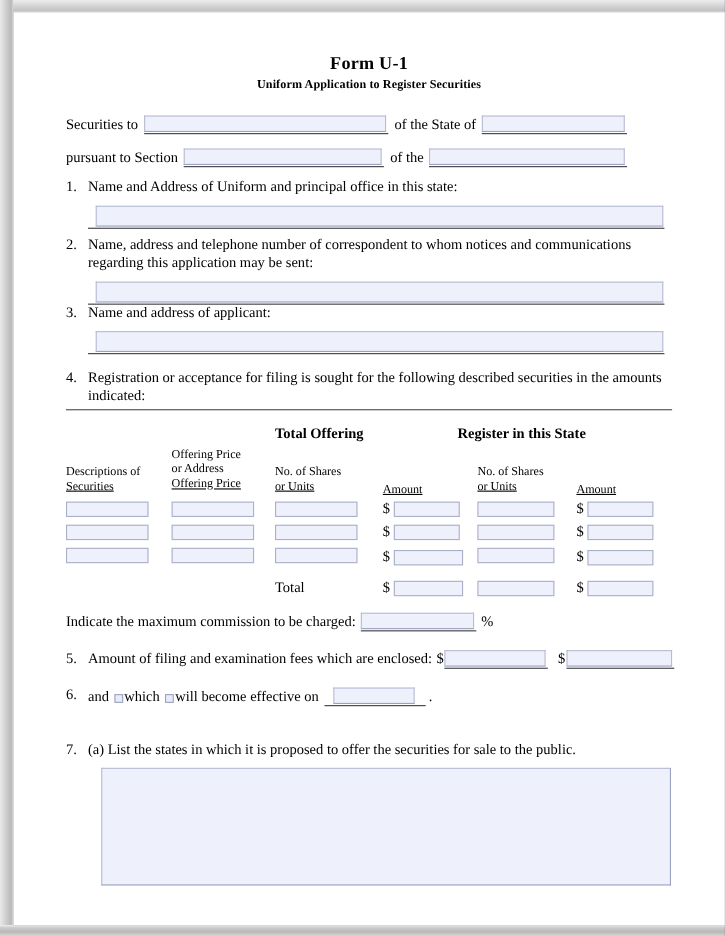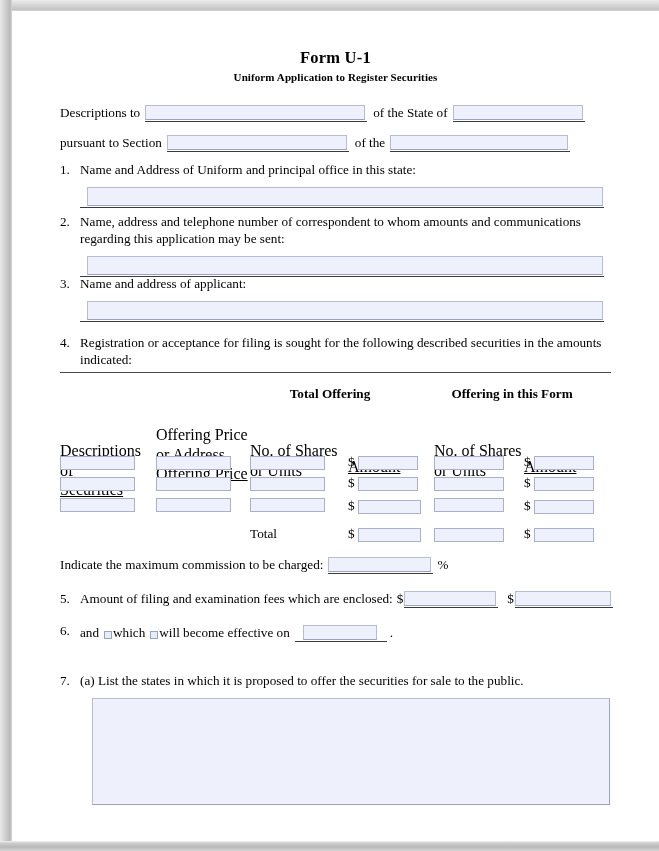--- a/index.html
+++ b/index.html
@@ -84,23 +84,23 @@
     background: #eef0fc;
     border: 1px solid #b6bcd2;
     border-bottom-color: #9aa2bd;
   }
   .wide-underline { border-bottom: 1px solid #3b3b3b; }
 
   
   .tbl { position:absolute; left:0; top:325px; width:551px; }
   .hr  { border:0; border-top:1px solid #4a4a4a; margin:0; }
 
-  .grp-head { font-weight:bold; font-size:13.2px; text-align:center; }
-
-  .colhdr { font-size:16px; line-height:1.22;margin-top:18px; }
+  .grp-head { font-weight:bold; font-size:13.2px; }
+
+  .colhdr { font-size:11px; line-height:1.22; }
   .colhdr u { text-decoration: underline; text-underline-offset: 1px; }
 
   .cell-in {
     display:block;
     height:14px;
     background:#eef0fc;
     border:1px solid #aab0c8;
   }
   .dollar { font-size:13.2px; padding-right:2px; }
 
@@ -132,21 +132,21 @@
   <div class="shadow-bottom"></div>
 
   <div class="page">
     <div class="content">
 
       <div class="title">Form U-1</div>
       <div class="title2">Uniform Application to Register Securities</div>
 
       <div class="row-app">
         <div style="display:flex; align-items:flex-end;">
-          <span class="lbl">Descriptions to</span>
+          <span class="lbl">Securities to</span>
           <span class="ubox" style="width:222px; margin-left:5px;">
             <span class="fld" style="width:220px; top:0;"></span>
           </span>
           <span class="lbl" style="margin-left:6px;">of the State of</span>
           <span class="ubox" style="width:132px; margin-left:5px;">
             <span class="fld" style="width:130px; top:0;"></span>
           </span>
         </div>
       </div>
 
@@ -169,21 +169,21 @@
           <div>Name and Address of Uniform and principal office in this state:</div>
           <div class="wide-underline" style="margin-top:9px; width:524px; padding-bottom:1px;">
             <div class="wide-fld" style="width:516px; margin-left:7px;"></div>
           </div>
         </div>
       </div>
 
       <div class="item" style="left:0; top:166px; width:551px;">
         <div class="num">2.</div>
         <div class="body-t">
-          <div style="width:518px;">Name, address and telephone number of correspondent to whom amounts and communications regarding this application may be sent:</div>
+          <div style="width:518px;">Name, address and telephone number of correspondent to whom notices and communications regarding this application may be sent:</div>
           <div class="wide-underline" style="margin-top:9px; width:524px; padding-bottom:1px;">
             <div class="wide-fld" style="width:516px; margin-left:7px;"></div>
           </div>
         </div>
       </div>
 
       <div class="item" style="left:0; top:228px; width:551px;">
         <div class="num">3.</div>
         <div class="body-t">
           <div>Name and address of applicant:</div>
@@ -196,21 +196,21 @@
       <div class="item" style="left:0; top:287px; width:551px;">
         <div class="num">4.</div>
         <div class="body-t" style="width:528px;">Registration or acceptance for filing is sought for the following described securities in the amounts indicated:</div>
       </div>
 
       <div class="tbl">
         <hr class="hr">
 
         <div style="position:relative; height:20px; margin-top:13px;">
           <div class="grp-head" style="position:absolute; left:190px; width:160px;">Total Offering</div>
-          <div class="grp-head" style="position:absolute; left:356px; width:192px;">Offering in this Form</div>
+          <div class="grp-head" style="position:absolute; left:356px; width:192px;">Register in this State</div>
         </div>
 
         <div style="position:relative; height:48px;">
 
           <div class="colhdr" style="position:absolute; left:0; top:17px; width:92px;">
             <div>Descriptions of</div>
             <div><u>Securities</u></div>
           </div>
 
           <div class="colhdr" style="position:absolute; left:96px; top:1px; width:92px;">

